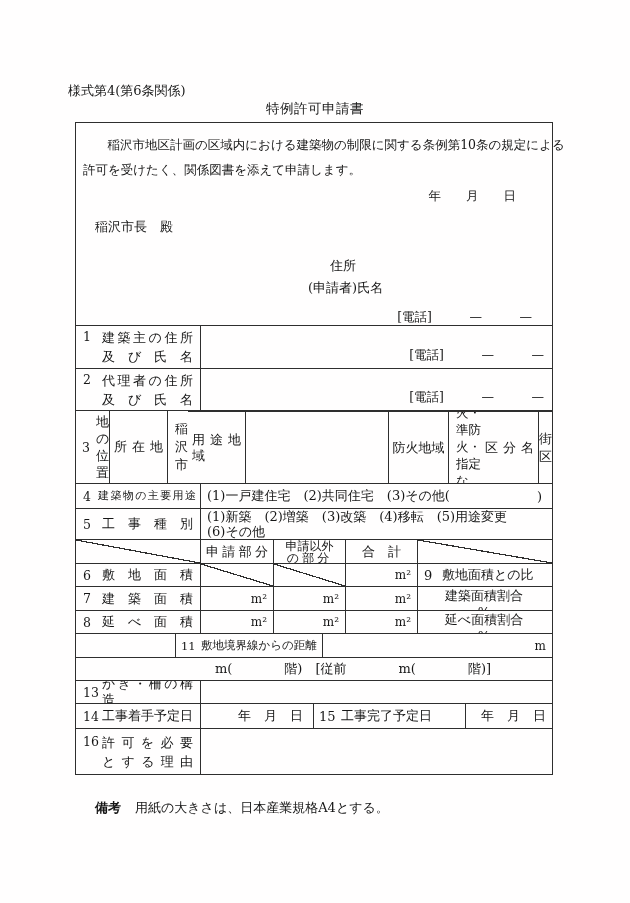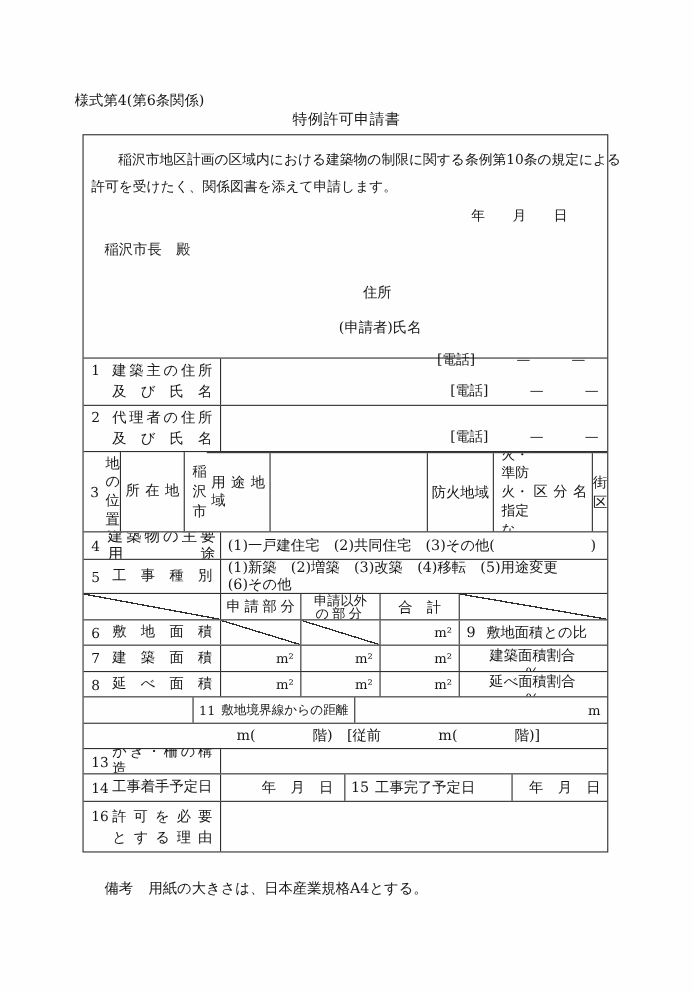--- a/index.html
+++ b/index.html
@@ -13,21 +13,21 @@
 
   .box { position:absolute; left:75px; top:122px; width:478px; border:1px solid #2e2e2e; box-sizing:border-box; background:#fffefe; }
 
   
   .stm { height:202px; box-sizing:border-box; position:relative; }
   .stm-line1 { padding:14px 14px 0 19px; white-space:nowrap; font-size:12.5px; line-height:16px; }
   .stm-line2 { padding:9px 14px 0 7px; white-space:nowrap; font-size:12.5px; line-height:16px; }
   .stm-date { margin-top:10px; text-align:right; padding-right:36px; font-size:12.5px; }
   .stm-addressee { margin-top:13px; padding-left:19px; font-size:13px; }
   .stm-addr { margin-top:21px; padding-left:254px; font-size:13px; }
-  .stm-name { margin-top:14px; padding-left:232px; font-size:13px; }
+  .stm-name { margin-top:4px; padding-left:232px; font-size:13px; }
   .stm-phone { margin-top:12px; text-align:right; padding-right:20px; font-size:12.5px; }
 
   .trow { display:flex; border-top:1px solid #2e2e2e; box-sizing:border-box; align-items:stretch; }
   .cell { box-sizing:border-box; border-right:1px solid #2e2e2e; display:flex; align-items:center; overflow:hidden; }
   .cell.last { border-right:none; }
   .no { flex:0 0 26px; padding-left:7px; box-sizing:border-box; font-size:12.5px; }
   .jl { flex:1; text-align:justify; text-align-last:justify; padding-right:7px; line-height:16px; }
   .lwrap { flex:1; padding-right:7px; }
   .lwrap .jl2 { text-align:justify; text-align-last:justify; line-height:19px; }
   .no-top { align-self:flex-start; margin-top:3px; }
@@ -40,21 +40,21 @@
             #2e2e2e calc(50% + 0.6px), transparent calc(50% + 0.6px)); }
   .two-line { flex-direction:column; justify-content:center; align-items:stretch; }
   .hc { justify-content:center; text-align:center; }
   .small { font-size:11.5px; white-space:nowrap; }
   .ratio { justify-content:space-between; padding:0 8px 0 6px;flex-direction:column; }
   .subcol { flex:1; display:flex; flex-direction:row; }
   .srow { display:flex; flex:1; box-sizing:border-box; }
   .srow + .srow { border-top:1px solid #2e2e2e; }
 
   .remark { position:absolute; left:95px; top:799px; font-size:13px; }
-  .remark b { font-weight:normal; margin-right:14px;margin-top:38px; }
+  .remark b { font-weight:bold; margin-right:14px;margin-top:38px; }
 </style>
 </head>
 <body>
 
 <div class="sheet">
 
   <div class="form-ref">様式第4(第6条関係)</div>
   <div class="doc-title">特例許可申請書</div>
 
   <div class="box">
@@ -119,21 +119,21 @@
             <div class="jl" style="padding-right:0">区分名</div>
           </div>
           <div class="cell last hc" style="flex:1">街区</div>
         </div>
       </div>
     </div>
 
     <div class="trow" style="height:25px">
       <div class="cell" style="width:125px">
         <span class="no" style="flex:0 0 22px">4</span>
-        <div class="jl" style="font-size:14px;padding-right:4px">建築物の主要用途</div>
+        <div class="jl" style="font-size:11px;padding-right:4px">建築物の主要用途</div>
       </div>
       <div class="cell last" style="flex:1;justify-content:space-between;padding:0 10px 0 6px">
         <span>(1)一戸建住宅　(2)共同住宅　(3)その他(</span>
         <span>)</span>
       </div>
     </div>
 
     <div class="trow" style="height:31px">
       <div class="cell" style="width:125px">
         <span class="no">5</span>

